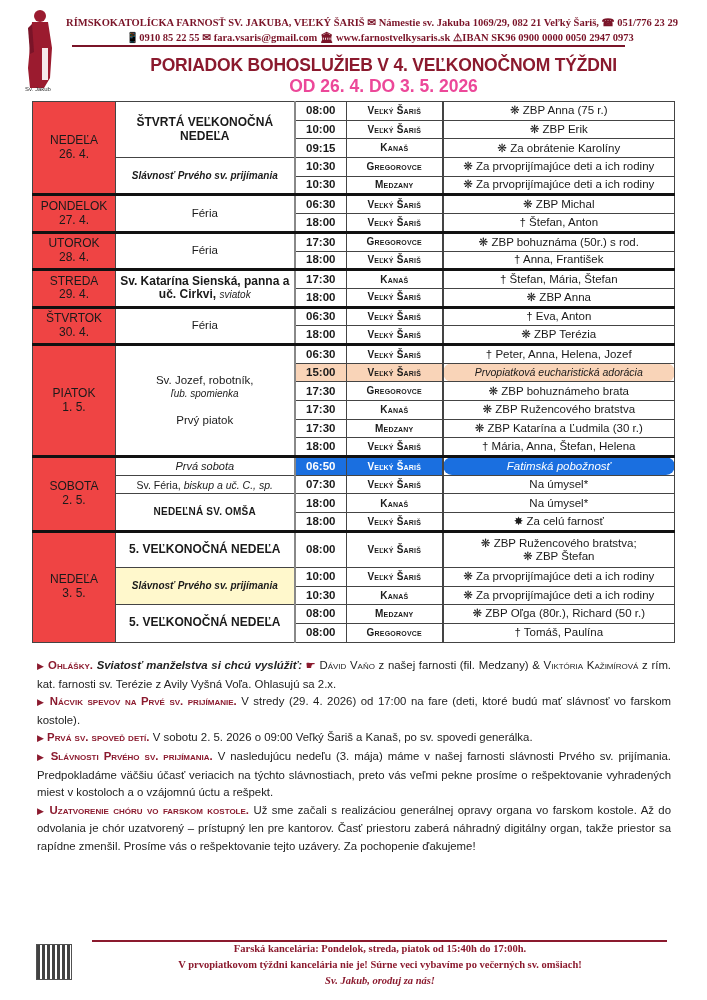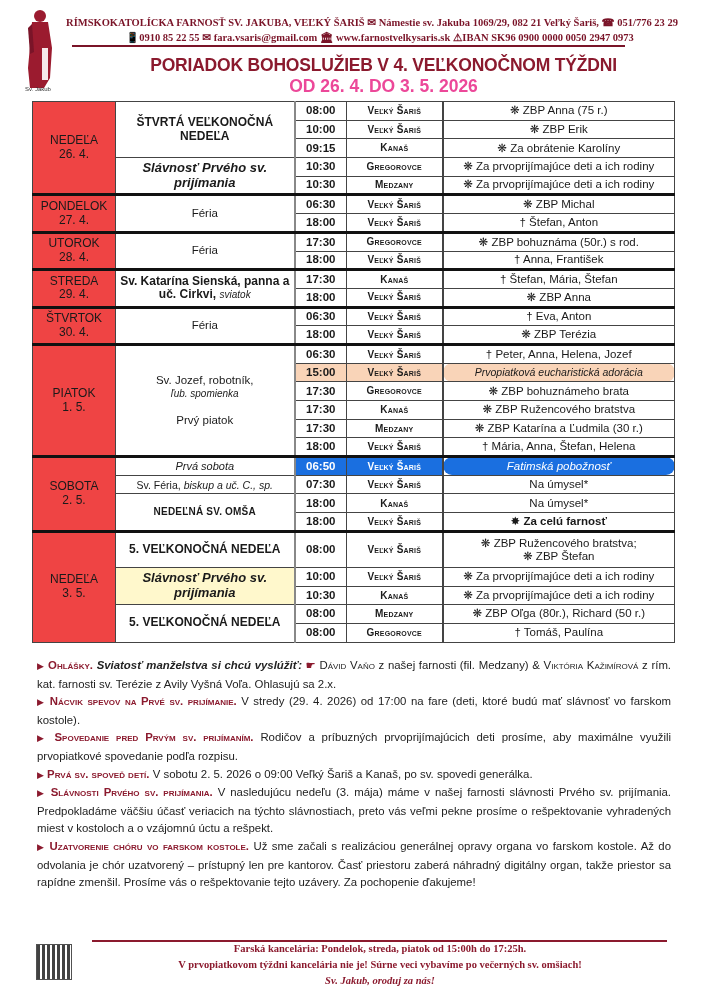--- a/index.html
+++ b/index.html
@@ -24,21 +24,21 @@
     border-collapse: collapse; table-layout: fixed; font-size: 11.5px;
   }
   .sched td { border: 1px solid #444; text-align: center; vertical-align: middle; height: 18.7px; padding: 0 2px; line-height: 1.15; }
   .sched col.c-day { width: 83px; }
   .sched col.c-feast { width: 179px; }
   .sched col.c-time { width: 52px; }
   .sched col.c-place { width: 96px; }
   .sched col.c-int { width: 232px; }
   .day { background: #ef4444; font-weight: normal; font-size: 12px; }
   .feast-bold { font-weight: bold; font-size: 12px; }
-  .feast-it { font-style: italic; font-weight: bold; font-size: 13px; }
+  .feast-it { font-style: italic; font-weight: bold; font-size: 10px; }
   .feast-plain { font-size: 11.5px; }
   .time { font-weight: bold; font-size: 11.5px; border-left: 2px solid #888 !important; }
   .place { font-weight: bold; font-size: 10px; font-variant: small-caps; letter-spacing: 0.2px; }
   .int { font-size: 11.5px; border-left: 2px solid #444 !important; }
   .sep-top td { border-top: 3px solid #111 !important; }
   .row-adoration td.time, .row-adoration td.place, .row-adoration td.int { background: #f9d4b8; }
   .row-fatima td.time, .row-fatima td.place, .row-fatima td.int { background: #1a6fe0; color: #ffffff; }
   .italic { font-style: italic; border-radius: 9px; }
   .small-it { font-style: italic; font-size: 10px; }
   .hl-yellow { background: #fff8cc; }
@@ -216,21 +216,21 @@
     </tr>
     <tr>
       <td class="place" rowspan="2" style="font-size:10px">NEDEĽNÁ SV. OMŠA</td>
       <td class="time">18:00</td>
       <td class="place">Kanaš</td>
       <td class="int">Na úmysel*</td>
     </tr>
     <tr>
       <td class="time">18:00</td>
       <td class="place">Veľký Šariš</td>
-      <td class="int" style="font-weight:bold">✸ Za celú farnosť</td>
+      <td class="int" style="font-weight:normal">✸ Za celú farnosť</td>
     </tr>
 
     <tr class="sep-top">
       <td class="day" rowspan="5"><span>NEDEĽA</span><br><span>3. 5.</span></td>
       <td class="feast-bold" style="height:36px">5. VEĽKONOČNÁ NEDEĽA</td>
       <td class="time">08:00</td>
       <td class="place">Veľký Šariš</td>
       <td class="int"><span>❋ ZBP Ružencového bratstva;</span><br><span>❋ ZBP Štefan</span></td>
     </tr>
     <tr>
@@ -269,37 +269,32 @@
     <span class="sc">Viktória Kažimírová</span>
     <span>z rím. kat. farnosti sv. Terézie z Avily Vyšná Voľa. Ohlasujú sa 2.x.</span>
   </p>
   <p class="notice">
     <span class="arrow">▶</span>
     <span class="head">Nácvik spevov na Prvé sv. prijímanie.</span>
     <span>V stredy (29. 4. 2026) od 17:00 na fare (deti, ktoré budú mať slávnosť vo farskom kostole).</span>
   </p>
   <p class="notice">
     <span class="arrow">▶</span>
-    <span class="head">Spovedanie pred Prvým sv. prijímaním.</span>
-    <span>Rodičov a príbuzných prvoprijímajúcich deti prosíme, aby maximálne využili prvopiatkové spovedanie podľa rozpisu.</span>
-  </p>
-  <p class="notice">
-    <span class="arrow">▶</span>
     <span class="head">Prvá sv. spoveď detí.</span>
     <span>V sobotu 2. 5. 2026 o 09:00 Veľký Šariš a Kanaš, po sv. spovedi generálka.</span>
   </p>
   <p class="notice">
     <span class="arrow">▶</span>
     <span class="head">Slávnosti Prvého sv. prijímania.</span>
     <span>V nasledujúcu nedeľu (3. mája) máme v našej farnosti slávnosti Prvého sv. prijímania. Predpokladáme väčšiu účasť veriacich na týchto slávnostiach, preto vás veľmi pekne prosíme o rešpektovanie vyhradených miest v kostoloch a o vzájomnú úctu a rešpekt.</span>
   </p>
   <p class="notice">
     <span class="arrow">▶</span>
     <span class="head">Uzatvorenie chóru vo farskom kostole.</span>
     <span>Už sme začali s realizáciou generálnej opravy organa vo farskom kostole. Až do odvolania je chór uzatvorený – prístupný len pre kantorov. Časť priestoru zaberá náhradný digitálny organ, takže priestor sa rapídne zmenšil. Prosíme vás o rešpektovanie tejto uzávery. Za pochopenie ďakujeme!</span>
   </p>
 </div>
 
 <div class="footer-line"></div>
 <div class="qr"></div>
-<div class="foot1">Farská kancelária: Pondelok, streda, piatok od 15:00h do 17:25h.</div>
+<div class="foot1">Farská kancelária: Pondelok, streda, piatok od 15:40h do 17:00h.</div>
 <div class="foot2">V prvopiatkovom týždni kancelária nie je! Súrne veci vybavíme po večerných sv. omšiach!</div>
 <div class="foot3">Sv. Jakub, oroduj za nás!</div>
 
 </body></html>

